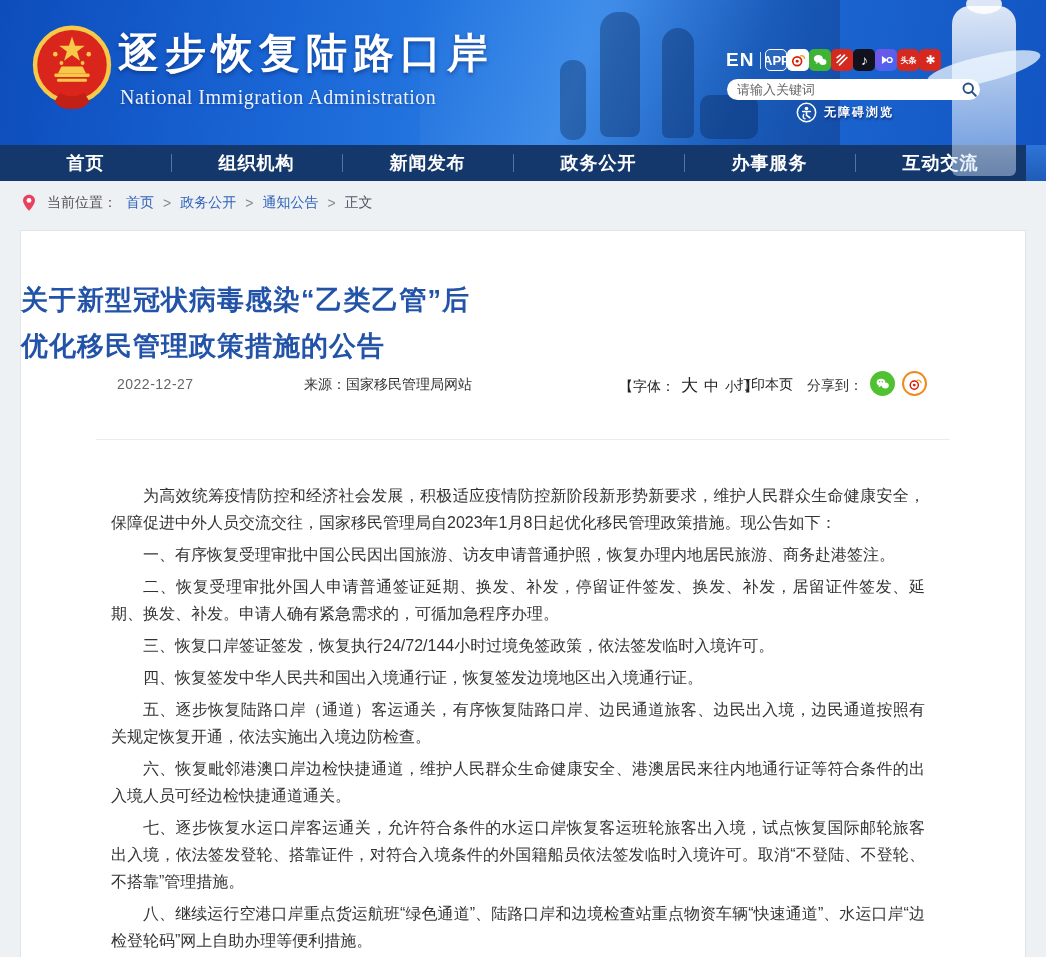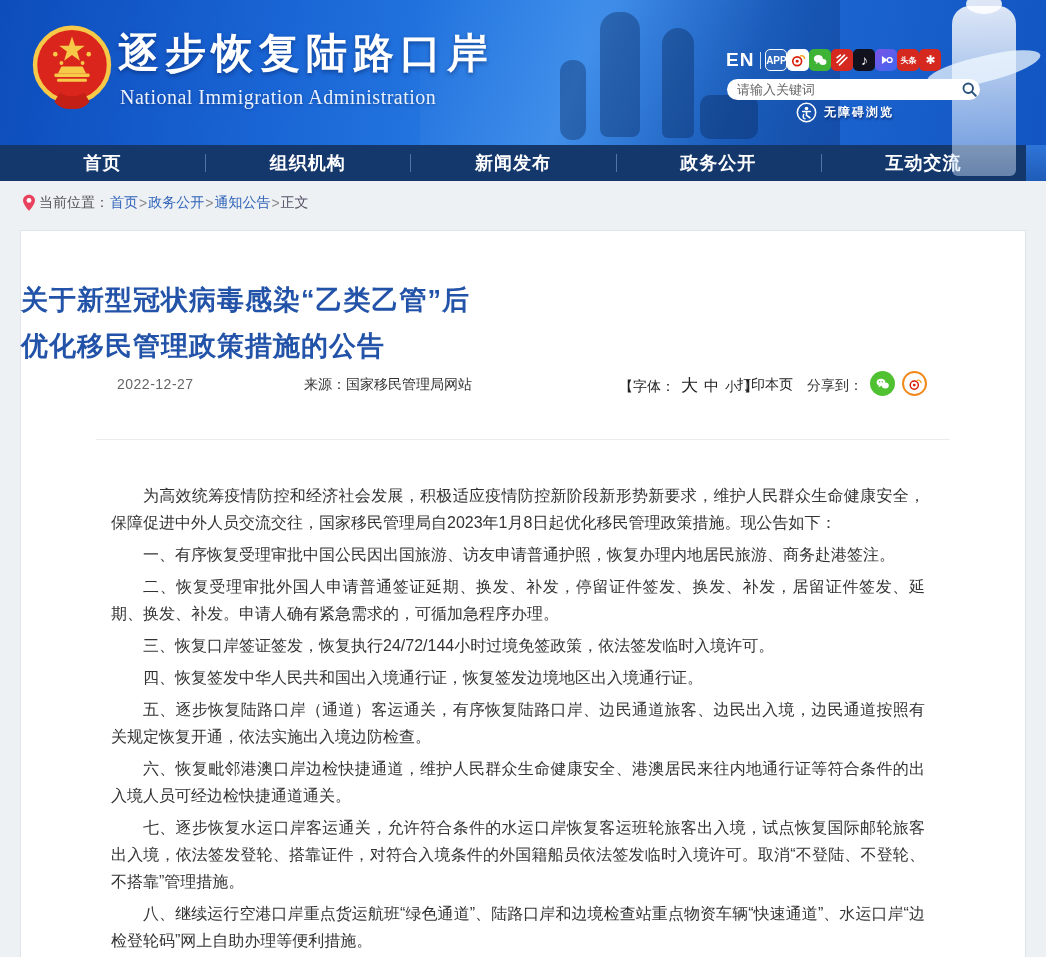--- a/index.html
+++ b/index.html
@@ -30,21 +30,21 @@
   .emblem{position:absolute;left:28px;top:24px;width:88px;height:92px;}
   .site-title{position:absolute;left:118px;top:26px;color:#fff;font-size:41px;font-weight:bold;
     letter-spacing:6px;text-shadow:0 2px 4px rgba(0,20,70,.45);}
   .site-subtitle{position:absolute;left:120px;top:86px;color:#eaf2ff;font-size:20px;
     font-family:"Liberation Serif","DejaVu Serif",serif;letter-spacing:.5px;text-shadow:0 1px 3px rgba(0,20,70,.4);}
 
   .top-right{position:absolute;left:726px;top:49px;display:flex;align-items:center;z-index:7;}
   .lang{color:#fff;font-size:19px;font-weight:bold;letter-spacing:1px;margin-right:2px;}
   .tr-divider{width:1px;height:17px;background:rgba(255,255,255,.8);margin:0 4px;}
   .sicon{width:22px;height:22px;border-radius:5px;display:flex;align-items:center;justify-content:center;
-    font-size:10px;font-weight:bold;flex:0 0 auto;overflow:hidden;}
+    font-size:13px;font-weight:bold;flex:0 0 auto;overflow:hidden;}
   .sicon.app{border:1.5px solid #fff;color:#fff;background:rgba(255,255,255,.08);}
   .sicon.weibo{background:#fff;}
   .sicon.wechat{background:#3eb335;}
   .sicon.xuexi{background:#d5281e;}
   .sicon.douyin{background:#12121f;color:#fff;font-size:14px;}
   .sicon.kuaishou{background:linear-gradient(135deg,#7d53e6,#3c68f0);color:#fff;font-size:12px;}
   .sicon.toutiao{background:#d5281e;color:#fff;font-size:8px;letter-spacing:0;}
   .sicon.people{background:#d5281e;color:#fff;font-size:12px;}
 
   .search-bar{position:absolute;left:727px;top:79px;width:253px;height:21px;background:#fff;
@@ -59,21 +59,21 @@
   
   .nav{position:relative;width:1046px;height:36px;background:#15386c;display:flex;z-index:4;}
   .nav-inner{width:1026px;display:flex;}
   .nav-item{flex:1;display:flex;align-items:center;justify-content:center;color:#fff;
     font-size:18px;font-weight:bold;letter-spacing:1px;cursor:pointer;position:relative;}
   .nav-item + .nav-item::before{content:"";position:absolute;left:0;top:9px;width:1px;height:18px;
     background:rgba(130,165,220,.55);}
   .nav-right-strip{width:20px;background:linear-gradient(180deg,#2e74d8,#1f5cb8);}
 
   
-  .breadcrumb{height:44px;display:flex;align-items:center;padding-left:22px;font-size:14px;color:#555;gap:1px;}
+  .breadcrumb{height:44px;display:flex;align-items:center;padding-left:22px;font-size:14px;color:#555;gap:9px;}
   .crumb-link{color:#2f62b8;cursor:pointer;text-decoration:none;}
   .crumb-sep{color:#888;}
   .crumb-current{color:#556;}
   .pin{width:14px;height:18px;margin-right:2px;}
 
   
   .card{position:relative;margin:5px 20px 0;width:1006px;min-height:728px;background:#fff;
     border:1px solid #dfe4ea;padding-top:46px;}
   .art-title{ text-align:left;color:#2253a8;font-weight:bold;font-size:27px;line-height:46px;letter-spacing:1px;}
 
@@ -178,20 +178,21 @@
     <span class="a11y-text">无障碍浏览</span>
   </div>
 </div>
 
 <div class="nav">
   <div class="nav-inner">
     <div class="nav-item">首页</div>
     <div class="nav-item">组织机构</div>
     <div class="nav-item">新闻发布</div>
     <div class="nav-item">政务公开</div>
+    <div class="nav-item">办事服务</div>
     <div class="nav-item">互动交流</div>
   </div>
   <div class="nav-right-strip"></div>
 </div>
 
 <div class="breadcrumb">
   <svg class="pin" viewBox="0 0 14 18">
     <path d="M7 0.8 C3.6 0.8 1 3.4 1 6.6 C1 10.6 7 17 7 17 C7 17 13 10.6 13 6.6 C13 3.4 10.4 0.8 7 0.8 Z" fill="#e8425f"></path>
     <circle cx="7" cy="6.4" r="2.4" fill="#fff"></circle>
   </svg>

